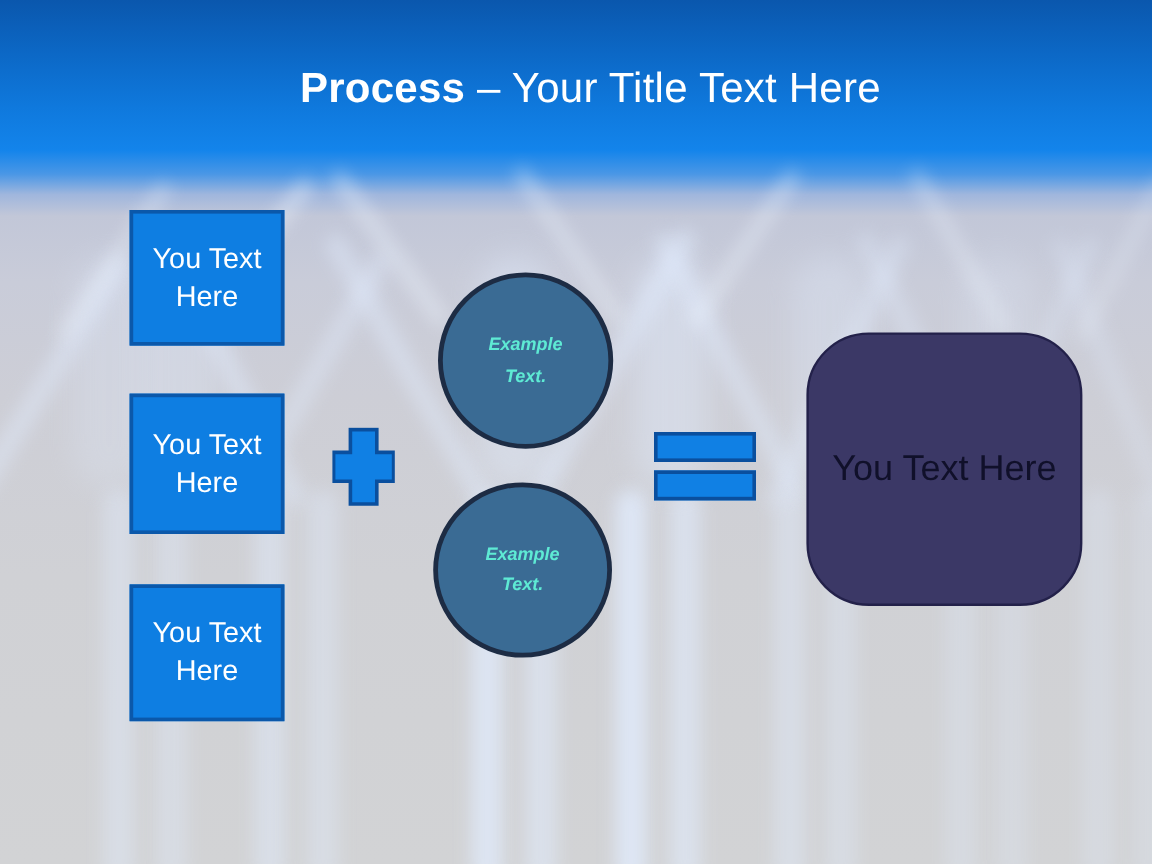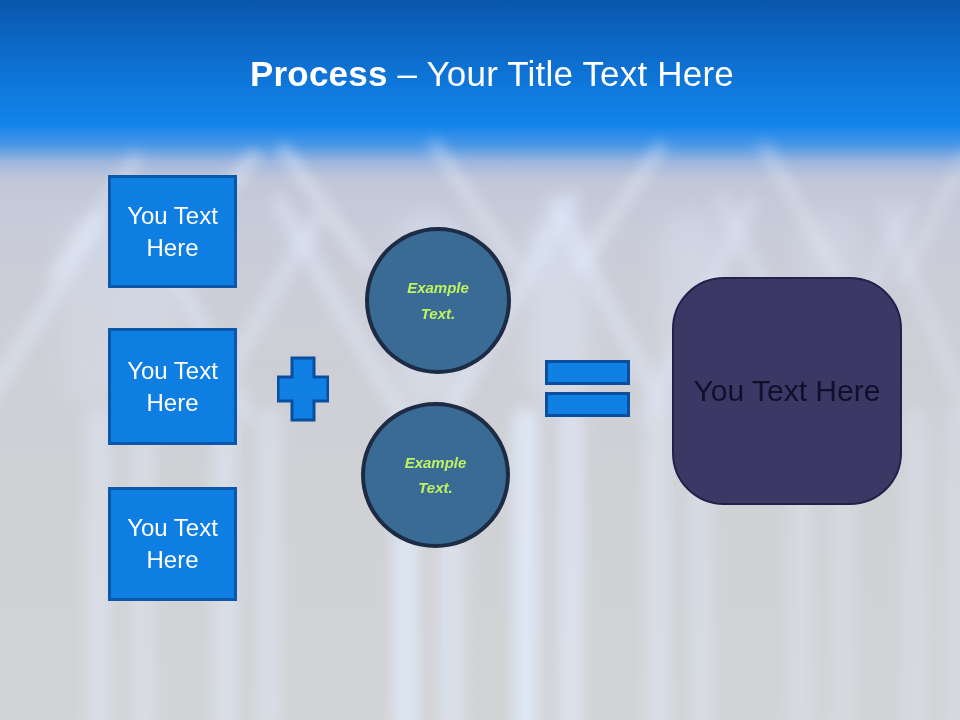--- a/index.html
+++ b/index.html
@@ -48,21 +48,21 @@
     padding:0 10px;
   }
   .input-1{top:175px;height:113px;}
   .input-2{top:328px;height:117px;}
   .input-3{top:487px;height:114px;}
   
   .circle{
     position:absolute;z-index:2;box-sizing:border-box;
     border-radius:50%;
     background:#3a6b94;border:4px solid #1d2c44;
-    color:#bef264;font-weight:700;font-style:italic;font-size:15px;line-height:1.67;
+    color:#5eead4;font-weight:700;font-style:italic;font-size:15px;line-height:1.67;
     display:flex;flex-direction:column;align-items:center;justify-content:center;
     text-align:center;
   }
   .circle-1{left:365px;top:227px;width:146px;height:147px;}
   .circle-2{left:361px;top:402px;width:149px;height:146px;}
   
   .plus-wrap{position:absolute;z-index:2;left:277px;top:356px;}
   .equals{position:absolute;z-index:2;left:545px;width:85px;height:25px;
     box-sizing:border-box;background:#1080e4;border:3px solid #0a4f9e;}
   .equals-1{top:360px;}

